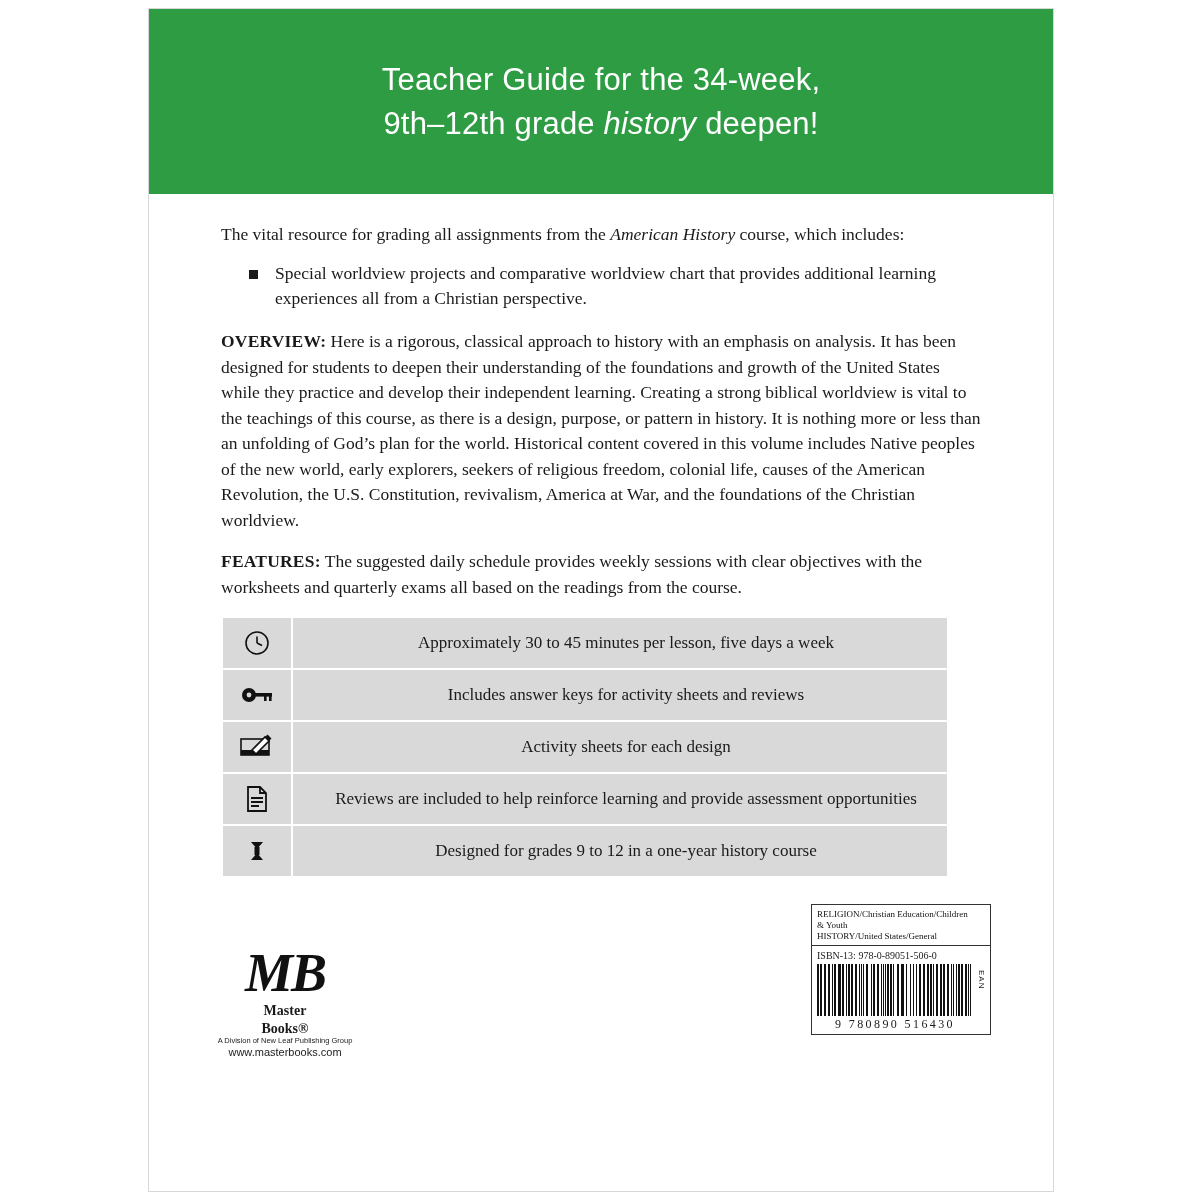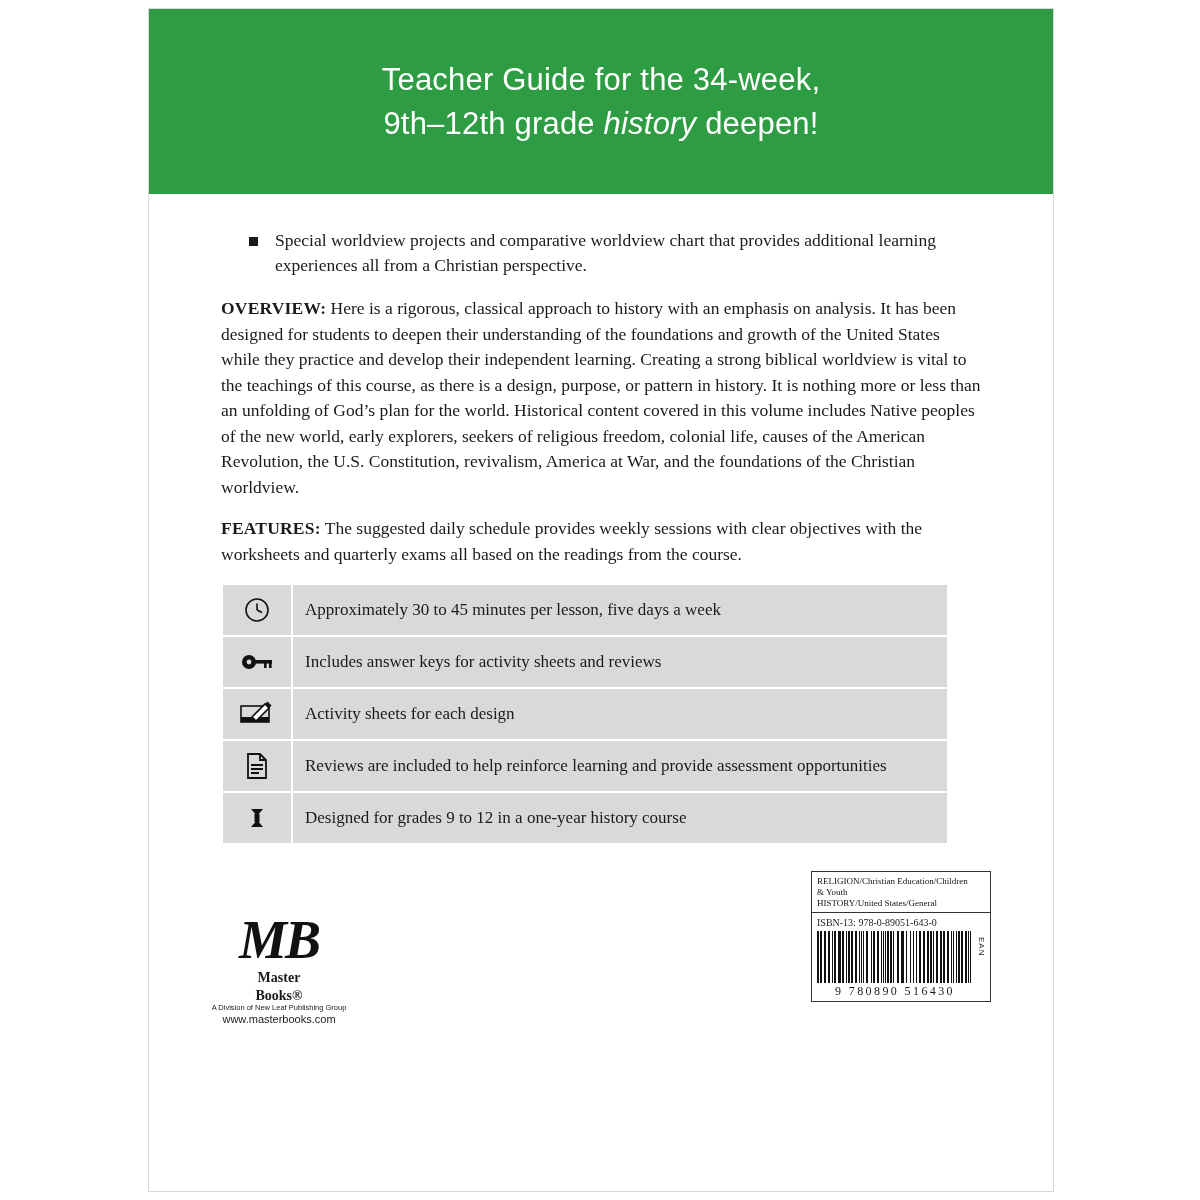--- a/index.html
+++ b/index.html
@@ -83,20 +83,21 @@
   }
   .lead {
     font-weight: bold;
     font-family: "Liberation Serif", serif;
     letter-spacing: 0.2px;
   }
   .features-table {
     margin-top: 14px;
     width: 728px;
     border-collapse: collapse;
+    text-align: center;
   }
   .features-table tr {
     background: #d9d9d9;
   }
   .features-table td {
     border: 2px solid #ffffff;
     padding: 0;
     height: 50px;
     vertical-align: middle;
   }
@@ -113,21 +114,21 @@
     display: block;
     margin: 0 auto;
   }
   .bottom {
     position: relative;
     height: 200px;
     margin-top: 26px;
   }
   .logo {
     position: absolute;
-    left: 55px;
+    left: 61px;
     top: 42px;
     width: 150px;
     text-align: center;
   }
   .logo-mark {
     font-family: "Liberation Serif", serif;
     font-size: 54px;
     font-weight: bold;
     font-style: italic;
     line-height: 54px;
@@ -217,20 +218,21 @@
 
 <div class="page">
 
   <div class="header-band">
     <div class="header-line">Teacher Guide for the 34-week,</div>
     <div class="header-line"><span>9th–12th grade </span><span class="ital">history</span><span> deepen!</span></div>
   </div>
 
   <div class="content">
 
+    <p class="intro"><span>The vital resource for grading all assignments from the </span><span class="ital">American History</span><span> course, which includes:</span></p>
 
     <ul class="bullets">
       <li>Special worldview projects and comparative worldview chart that provides additional learning experiences all from a Christian perspective.</li>
     </ul>
 
     <p class="para"><span class="lead">OVERVIEW:</span><span> Here is a rigorous, classical approach to history with an emphasis on analysis. It has been designed for students to deepen their understanding of the foundations and growth of the United States while they practice and develop their independent learning. Creating a strong biblical worldview is vital to the teachings of this course, as there is a design, purpose, or pattern in history. It is nothing more or less than an unfolding of God’s plan for the world. Historical content covered in this volume includes Native peoples of the new world, early explorers, seekers of religious freedom, colonial life, causes of the American Revolution, the U.S. Constitution, revivalism, America at War, and the foundations of the Christian worldview.</span></p>
 
     <p class="para"><span class="lead">FEATURES:</span><span> The suggested daily schedule provides weekly sessions with clear objectives with the worksheets and quarterly exams all based on the readings from the course.</span></p>
 
     <table class="features-table">
@@ -303,21 +305,21 @@
       <div class="logo-name">Books®</div>
       <div class="logo-sub">A Division of New Leaf Publishing Group</div>
       <div class="logo-url">www.masterbooks.com</div>
     </div>
 
     <div class="isbn-box">
       <div class="bisac">RELIGION/Christian Education/Children</div>
       <div class="bisac">&amp; Youth</div>
       <div class="bisac">HISTORY/United States/General</div>
       <div class="isbn-rule"></div>
-      <div class="isbn-text">ISBN-13:  978-0-89051-643-0</div>
+      <div class="isbn-text">ISBN-13:  978-0-89051-506-0</div>
       <div class="barcode-wrap">
         <div class="barcode" id="barcode-bars">
             <i style="width:3px"></i>
             <i style="width:1px;background:transparent"></i>
             <i style="width:2px"></i>
             <i style="width:3px;background:transparent"></i>
             <i style="width:3px"></i>
             <i style="width:3px;background:transparent"></i>
             <i style="width:2px"></i>
             <i style="width:2px;background:transparent"></i>

